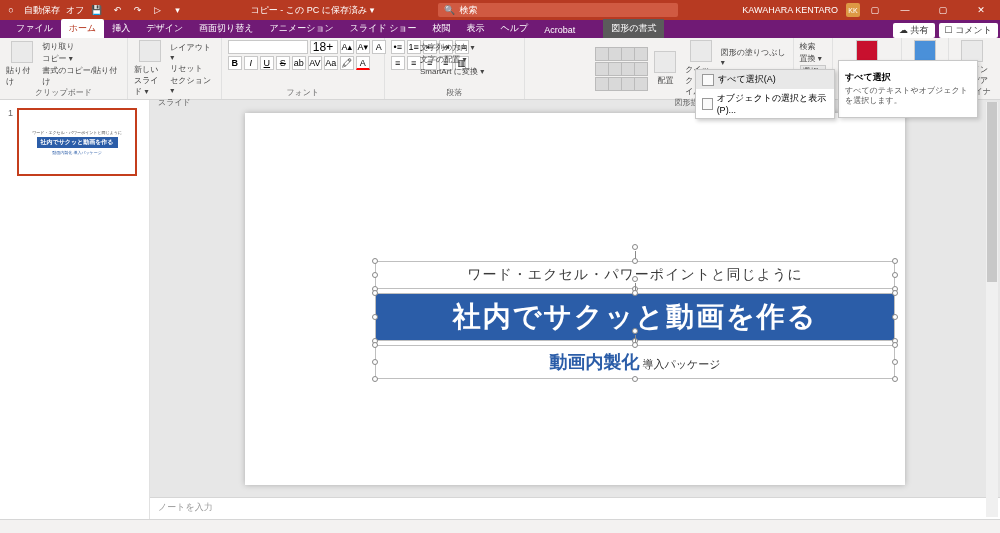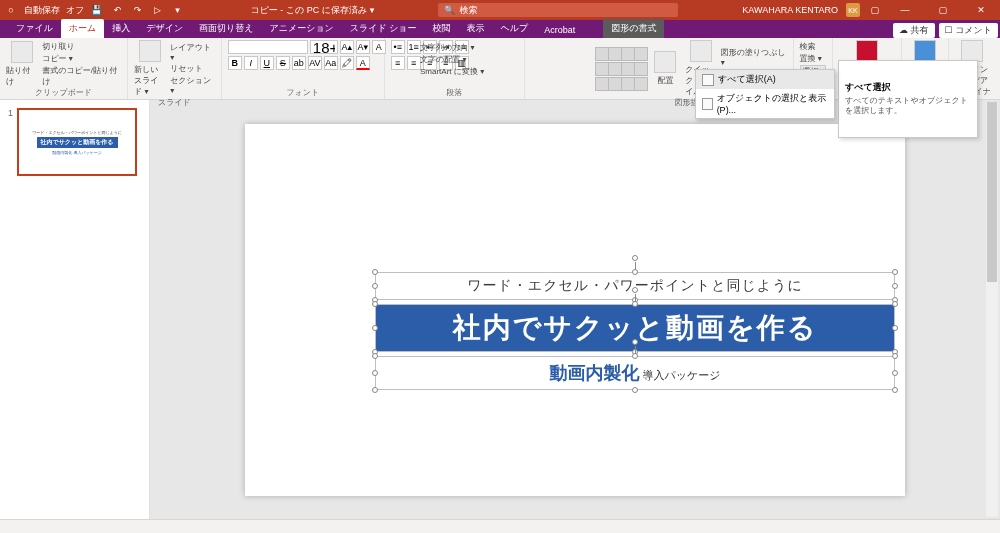--- a/index.html
+++ b/index.html
@@ -24,29 +24,29 @@
 
 
 .ribbon { height: 62px; background: #f3f2f1; border-bottom: 1px solid #d6d6d6; display: flex; position: relative; }
 .group { border-right: 1px solid #e1e1e1; padding: 2px 6px 0 6px; display: flex; flex-direction: column; justify-content: space-between; }
 .group-label { text-align: center; color: #666; font-size: 8px; padding-bottom: 1px;}
 .group-body { flex:1; display:flex; align-items:center; gap:4px; }
 .btn-col { display:flex; flex-direction:column; gap:1px; font-size:8px; color:#444;}
 .big-btn { display:flex; flex-direction:column; align-items:center; justify-content:center; width:34px; font-size:8px; color:#444; gap:2px; }
 .icon-sm { width:14px; height:14px; background:#d9d9d9; border:1px solid #bbb;}
 .icon-lg { width:22px; height:22px; background:#eaeaea; border:1px solid #ccc;}
-.font-select { height:14px; font-size:15px; border:1px solid #c8c8c8; background:#fff; padding:0 2px;}
+.font-select { height:14px; font-size:12px; border:1px solid #c8c8c8; background:#fff; padding:0 2px;}
 .mini { width:14px; height:14px; border:1px solid #c8c8c8; display:inline-flex; align-items:center; justify-content:center; font-size:9px; background:#fff;}
 
 
 .dropdown { position:absolute; top:60px; left:695px; width:140px; background:#fff; border:1px solid #c8c8c8; box-shadow:2px 2px 4px rgba(0,0,0,.2); z-index:50; font-size:9px;margin-top:9px; }
 .dropdown .item { padding:3px 6px; display:flex; align-items:center; gap:4px; cursor:pointer;}
 .dropdown .item.hover { background:#e8e8e8; }
 .dropdown .di-icon { width:12px; height:12px; border:1px solid #999; background:#fafafa;}
-.tooltip { position:absolute; top:60px; left:838px; width:140px; background:#fff; border:1px solid #c8c8c8; box-shadow:2px 2px 4px rgba(0,0,0,.15); padding:20px 6px; font-size:9px; z-index:49; }
+.tooltip { position:absolute; top:60px; left:838px; width:140px; background:#fff; border:1px solid #c8c8c8; box-shadow:2px 2px 4px rgba(0,0,0,.15); padding:10px 6px; font-size:9px; z-index:49; }
 .tooltip .tt-title { font-weight:bold; margin-bottom:2px;}
 .tooltip .tt-body { color:#555; font-size:8px; line-height:1.3;}
 
 
 .workspace { display:flex; height: calc(533px - 20px - 18px - 62px - 14px); }
 .thumb-pane { width:150px; background:#fff; border-right:1px solid #e1e1e1; padding:8px; }
 .thumb-wrap { display:flex; gap:4px; }
 .thumb-num { font-size:9px; color:#666;}
 .thumb { width:120px; height:68px; border:2px solid #c43e1c; background:#fff; display:flex; flex-direction:column; align-items:center; justify-content:center; gap:2px;}
 .thumb .tline1 { font-size:4px; color:#333;}
@@ -342,20 +342,23 @@
             <div class="handle h-tl"></div><div class="handle h-tm"></div><div class="handle h-tr"></div>
             <div class="handle h-ml"></div><div class="handle h-mr"></div>
             <div class="handle h-bl"></div><div class="handle h-bm"></div><div class="handle h-br"></div>
             <span class="line3a">動画内製化</span>
             <span class="line3b">導入パッケージ</span>
           </div>
 
         </div>
       </div>
     </div>
+    <div class="notes">
+      <span>ノートを入力</span>
+    </div>
   </div>
 </div>
 
 <div class="statusbar"></div>
 
 <div class="scroll-v">
     <div class="sthumb"></div>
   </div>
 
 </body></html>

